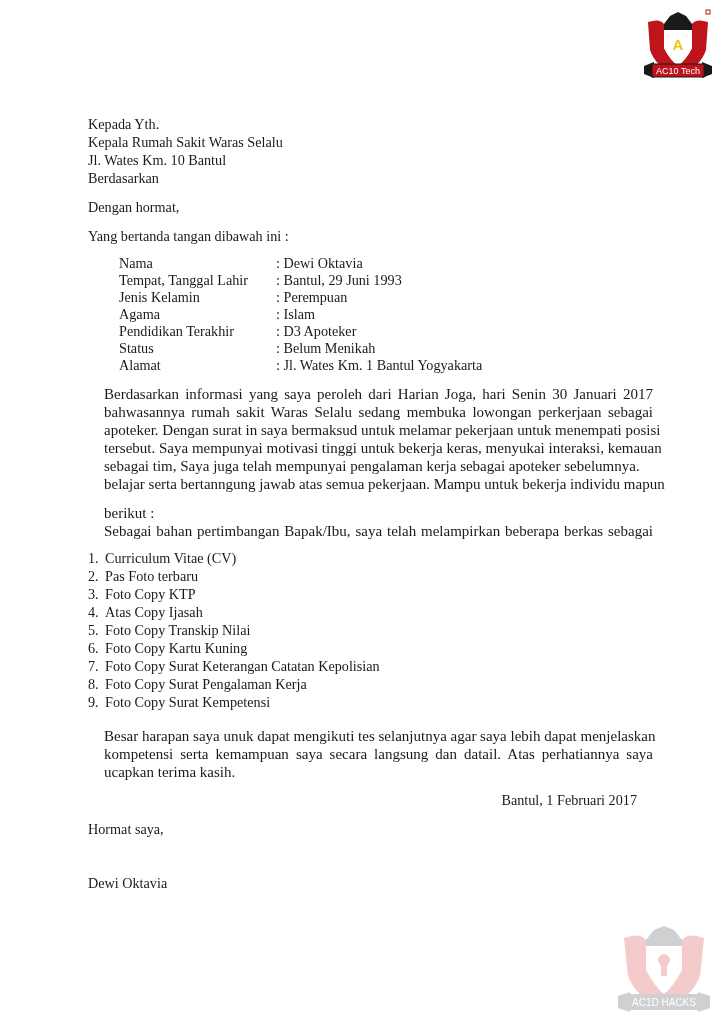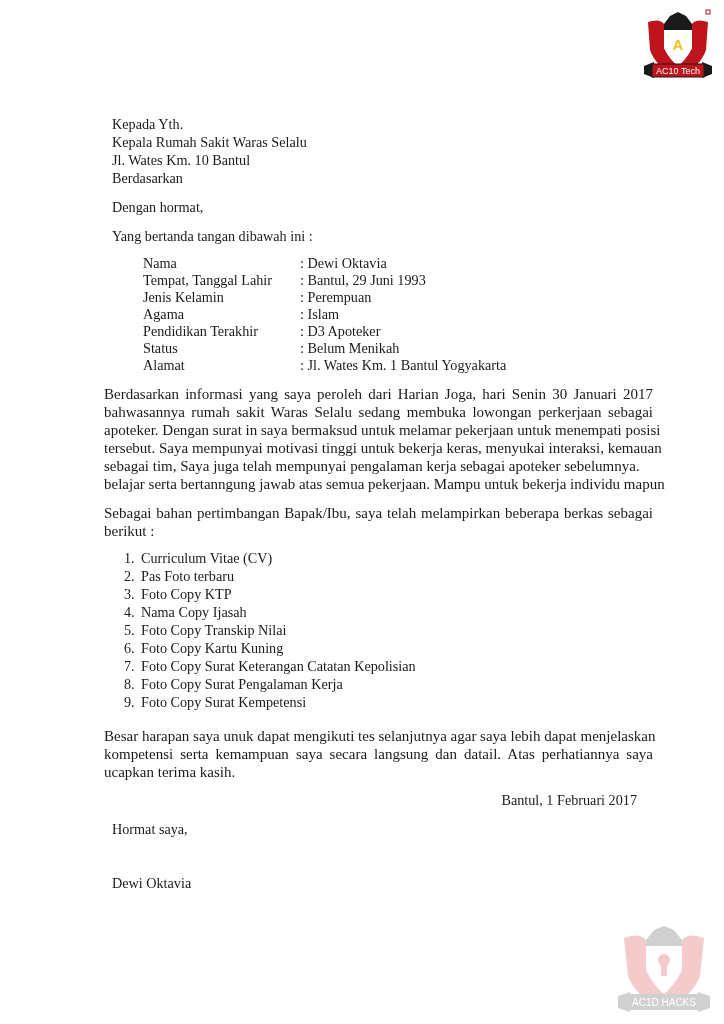--- a/index.html
+++ b/index.html
@@ -1,27 +1,27 @@
 <!DOCTYPE html>
 <html><head>
 <meta charset="utf-8">
 <style>
   html, body { margin: 0; padding: 0; }
   body {
     width: 724px; height: 1024px; background: #ffffff; position: relative; overflow: hidden;
     font-family: "Liberation Serif", "DejaVu Serif", serif; color: #1a1a1a;
   }
   .page { position: absolute; left: 88px; top: 0; width: 549px; }
-  .t { position: absolute; font-size: 14.2px; line-height: 18px; white-space: nowrap; margin-left: 24px; }
+  .t { position: absolute; font-size: 14.2px; line-height: 18px; white-space: nowrap; }
   .just { position: absolute; font-size: 15px; line-height: 18px; width: 549px; left: 16px; }
   .just .ln { display: block; text-align: justify; text-align-last: justify; height: 18px; white-space: nowrap; }
   .just .ln.last { text-align-last: left; }
   .lbl { position: absolute; left: 31px; }
   .val { position: absolute; left: 188px; }
-  .li { position: absolute; left: 0; font-size: 14.2px; line-height: 18px; white-space: nowrap; margin-left: 36px; }
+  .li { position: absolute; left: 0; font-size: 14.2px; line-height: 18px; white-space: nowrap; }
   .li .num { display: inline-block; width: 17px; }
   .logo-top { position: absolute; left: 640px; top: 8px; width: 76px; height: 76px; }
   .logo-bot { position: absolute; left: 614px; top: 920px; width: 100px; height: 100px; opacity: 0.35; }
 </style>
 </head>
 <body>
 
 <svg class="logo-top" viewBox="0 0 76 76">
   <path d="M8 14 Q20 10 24 16 L24 40 Q30 52 38 58 Q46 52 52 40 L52 16 Q56 10 68 14 L66 42 Q60 60 38 68 Q16 60 10 42 Z" fill="#c0141c"></path>
   <path d="M24 16 L30 8 L38 4 L46 8 L52 16 L52 22 L24 22 Z" fill="#1a1a1a"></path>
@@ -80,29 +80,29 @@
   <div class="just" style="top:385px">
     <span class="ln">Berdasarkan informasi yang saya peroleh dari Harian Joga, hari Senin 30 Januari 2017</span>
     <span class="ln">bahwasannya rumah sakit Waras Selalu sedang membuka lowongan perkerjaan sebagai</span>
     <span class="ln">apoteker. Dengan surat in saya bermaksud untuk melamar pekerjaan untuk menempati posisi</span>
     <span class="ln">tersebut. Saya mempunyai motivasi tinggi untuk bekerja keras, menyukai interaksi, kemauan</span>
     <span class="ln last">sebagai tim, Saya juga telah mempunyai pengalaman kerja sebagai apoteker sebelumnya.</span>
     <span class="ln">belajar serta bertanngung jawab atas semua pekerjaan. Mampu untuk bekerja individu mapun</span>
   </div>
 
   <div class="just" style="top:504px">
+    <span class="ln last">berikut :</span>
     <span class="ln">Sebagai bahan pertimbangan Bapak/Ibu, saya telah melampirkan beberapa berkas sebagai</span>
-    <span class="ln last">berikut :</span>
   </div>
 
   <div>
     <div class="li" style="top:549px"><span class="num">1.</span><span>Curriculum Vitae (CV)</span></div>
     <div class="li" style="top:567px"><span class="num">2.</span><span>Pas Foto terbaru</span></div>
     <div class="li" style="top:585px"><span class="num">3.</span><span>Foto Copy KTP</span></div>
-    <div class="li" style="top:603px"><span class="num">4.</span><span>Nama Copy Ijasah</span></div>
+    <div class="li" style="top:603px"><span class="num">4.</span><span>Atas Copy Ijasah</span></div>
     <div class="li" style="top:621px"><span class="num">5.</span><span>Foto Copy Transkip Nilai</span></div>
     <div class="li" style="top:639px"><span class="num">6.</span><span>Foto Copy Kartu Kuning</span></div>
     <div class="li" style="top:657px"><span class="num">7.</span><span>Foto Copy Surat Keterangan Catatan Kepolisian</span></div>
     <div class="li" style="top:675px"><span class="num">8.</span><span>Foto Copy Surat Pengalaman Kerja</span></div>
     <div class="li" style="top:693px"><span class="num">9.</span><span>Foto Copy Surat Kempetensi</span></div>
   </div>
 
   <div class="just" style="top:727px">
     <span class="ln">Besar harapan saya unuk dapat mengikuti tes selanjutnya agar saya lebih dapat menjelaskan</span>
     <span class="ln">kompetensi serta kemampuan saya secara langsung dan datail. Atas perhatiannya saya</span>

